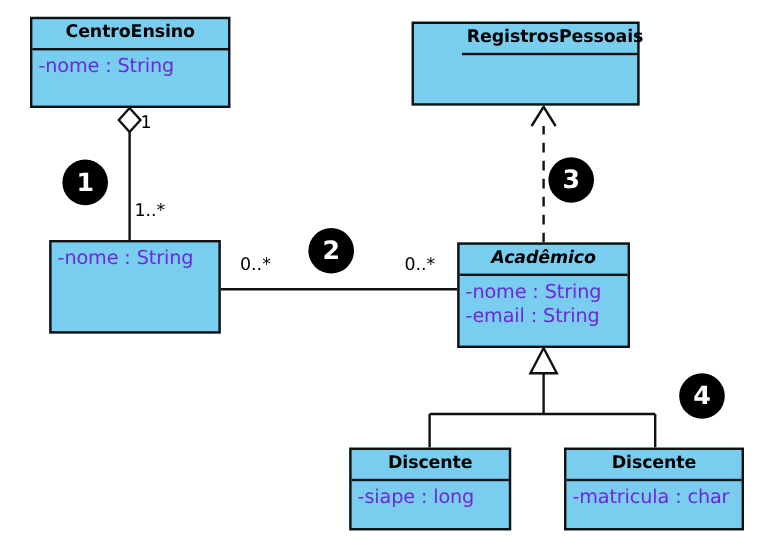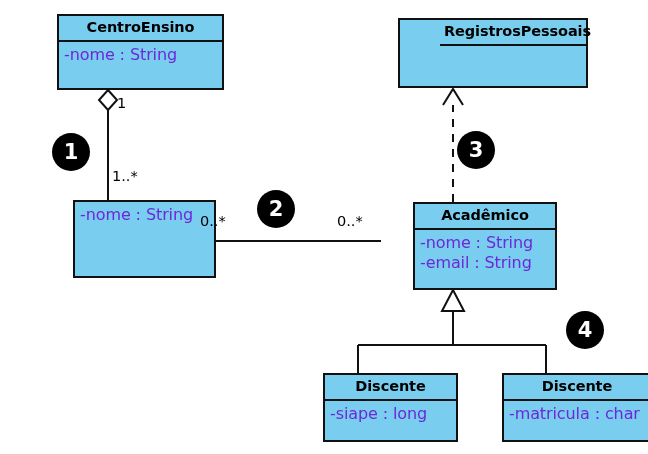--- a/index.html
+++ b/index.html
@@ -23,34 +23,34 @@
     top: 0;
     width: 648px;
     height: 454px;
   }
   .uml-class {
     position: absolute;
     box-sizing: border-box;
     background: #79CDEF;
     border: 2px solid #111111;
     z-index: 3;
-    margin-left: 32px;
   }
   .uml-title {
     text-align: center;
     font-weight: bold;
     font-size: 14.5px;
     color: #000000;
     line-height: 1;
     padding: 4px 4px 5px 4px;
     border-bottom: 2px solid #111111;
     white-space: nowrap;
     letter-spacing: -0.1px;
   }
   .uml-title.abstract {
+    font-style: italic;
   }
   .uml-body {
     padding: 3px 5px 4px 5px;
   }
   .uml-attr {
     font-size: 16px;
     color: #6d28d9;
     line-height: 1.28;
     white-space: nowrap;
     letter-spacing: -0.1px;
@@ -114,21 +114,21 @@
     </g>
   </svg>
 
   <div class="uml-class" style="left:25px; top:14px; width:167px; height:76px;">
     <div class="uml-title">CentroEnsino</div>
     <div class="uml-body">
       <div class="uml-attr">-nome : String</div>
     </div>
   </div>
 
-  <div class="uml-class" style="left:366px; top:18px; width:190px; height:70px;padding-left:40px;">
+  <div class="uml-class" style="left:343px; top:18px; width:190px; height:70px;padding-left:40px;">
     <div class="uml-title">RegistrosPessoais</div>
     <div class="uml-body" style="height:42px;"></div>
   </div>
 
   <div class="uml-class" style="left:41px; top:200px; width:143px; height:78px;">
     <div class="uml-body">
       <div class="uml-attr">-nome : String</div>
     </div>
   </div>
 

